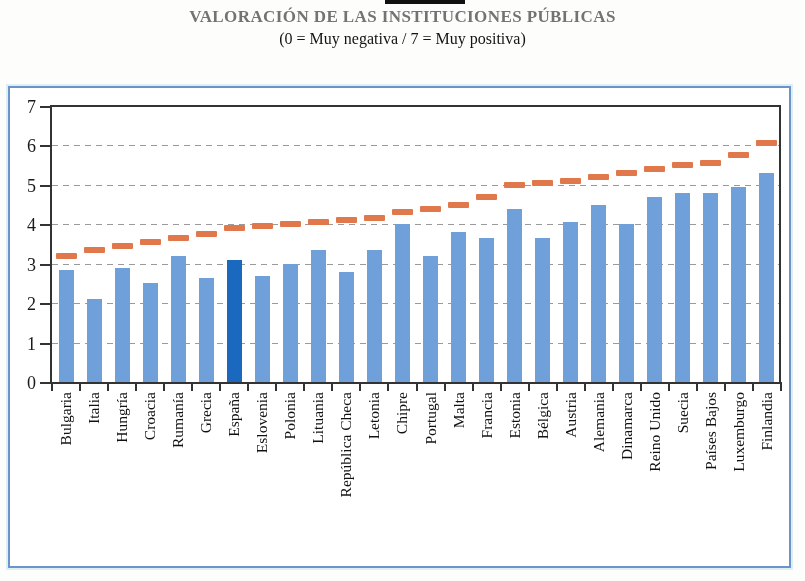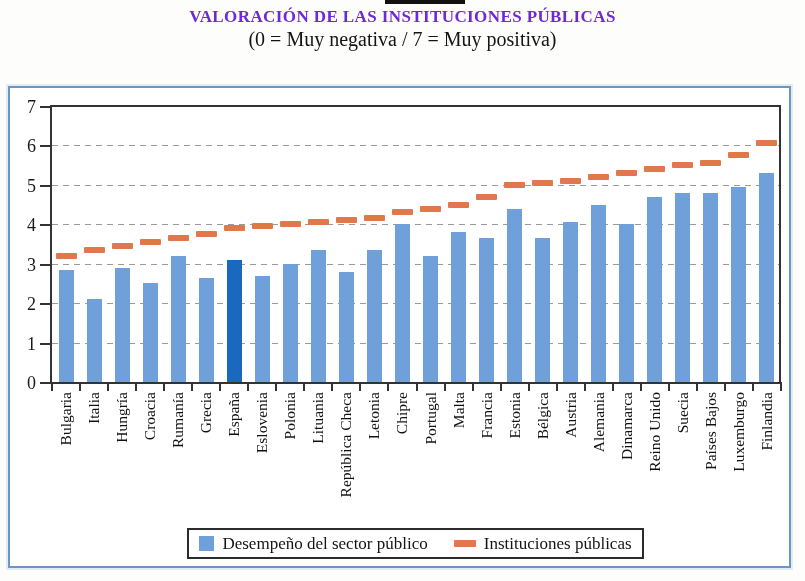--- a/index.html
+++ b/index.html
@@ -10,24 +10,24 @@
     color:#1a1a1a;
     overflow:hidden;
   }
   .top-rule{
     position:absolute;left:385px;top:0;width:80px;height:4px;background:#111;
   }
   .title-block{
     position:absolute;left:0;top:6px;width:805px;text-align:center;
   }
   .title-line{
-    font-size:17px;font-weight:600;letter-spacing:.4px;line-height:22px;color:#6d28d9;
+    font-size:17px;font-weight:600;letter-spacing:.4px;line-height:22px;color:#737373;
   }
   .title-sub{
-    font-size:20px;font-weight:400;line-height:22px;color:#141414;
+    font-size:16px;font-weight:400;line-height:22px;color:#141414;
   }
   .chart-frame{
     position:absolute;left:8px;top:86px;width:783px;height:482px;
     border:2px solid #6996C6;background:#ffffff;
     box-shadow:0 0 0 2px rgba(170,205,235,.35);
     box-sizing:border-box;
   }
   .plot{position:absolute;left:0;top:0;width:779px;height:478px;}
   .grid-line{position:absolute;height:1px;
     background:repeating-linear-gradient(90deg,#9a9a9a 0 6px,transparent 6px 11px);}
@@ -189,19 +189,13 @@
       <div class="dash-mark" style="left: 690.404px; top: 72.1714px; width: 21px; background: rgb(225, 120, 75);"></div>
       <div class="x-label" style="left: 691.904px; top: 304px;">Países Bajos</div>
       <div class="bar" style="left: 721.442px; top: 98.8286px; width: 15px; height: 195.171px; background: rgb(111, 160, 218);"></div>
       <div class="dash-mark" style="left: 718.442px; top: 64.2857px; width: 21px; background: rgb(225, 120, 75);"></div>
       <div class="x-label" style="left: 719.942px; top: 304px;">Luxemburgo</div>
       <div class="bar" style="left: 749.481px; top: 85.0286px; width: 15px; height: 208.971px; background: rgb(111, 160, 218);"></div>
       <div class="dash-mark" style="left: 746.481px; top: 52.4571px; width: 21px; background: rgb(225, 120, 75);"></div>
       <div class="x-label" style="left: 747.981px; top: 304px;">Finlandia</div>
     </div>
 
-  <div class="legend">
-    <span class="legend-swatch-bar" id="legend-swatch-bar" style="background: rgb(111, 160, 218);"></span>
-    <span class="legend-label">Desempeño del sector público</span>
-    <span class="legend-swatch-dash" id="legend-swatch-dash" style="background: rgb(225, 120, 75);"></span>
-    <span class="legend-label">Instituciones públicas</span>
-  </div>
 </div>
 
 </body></html>

